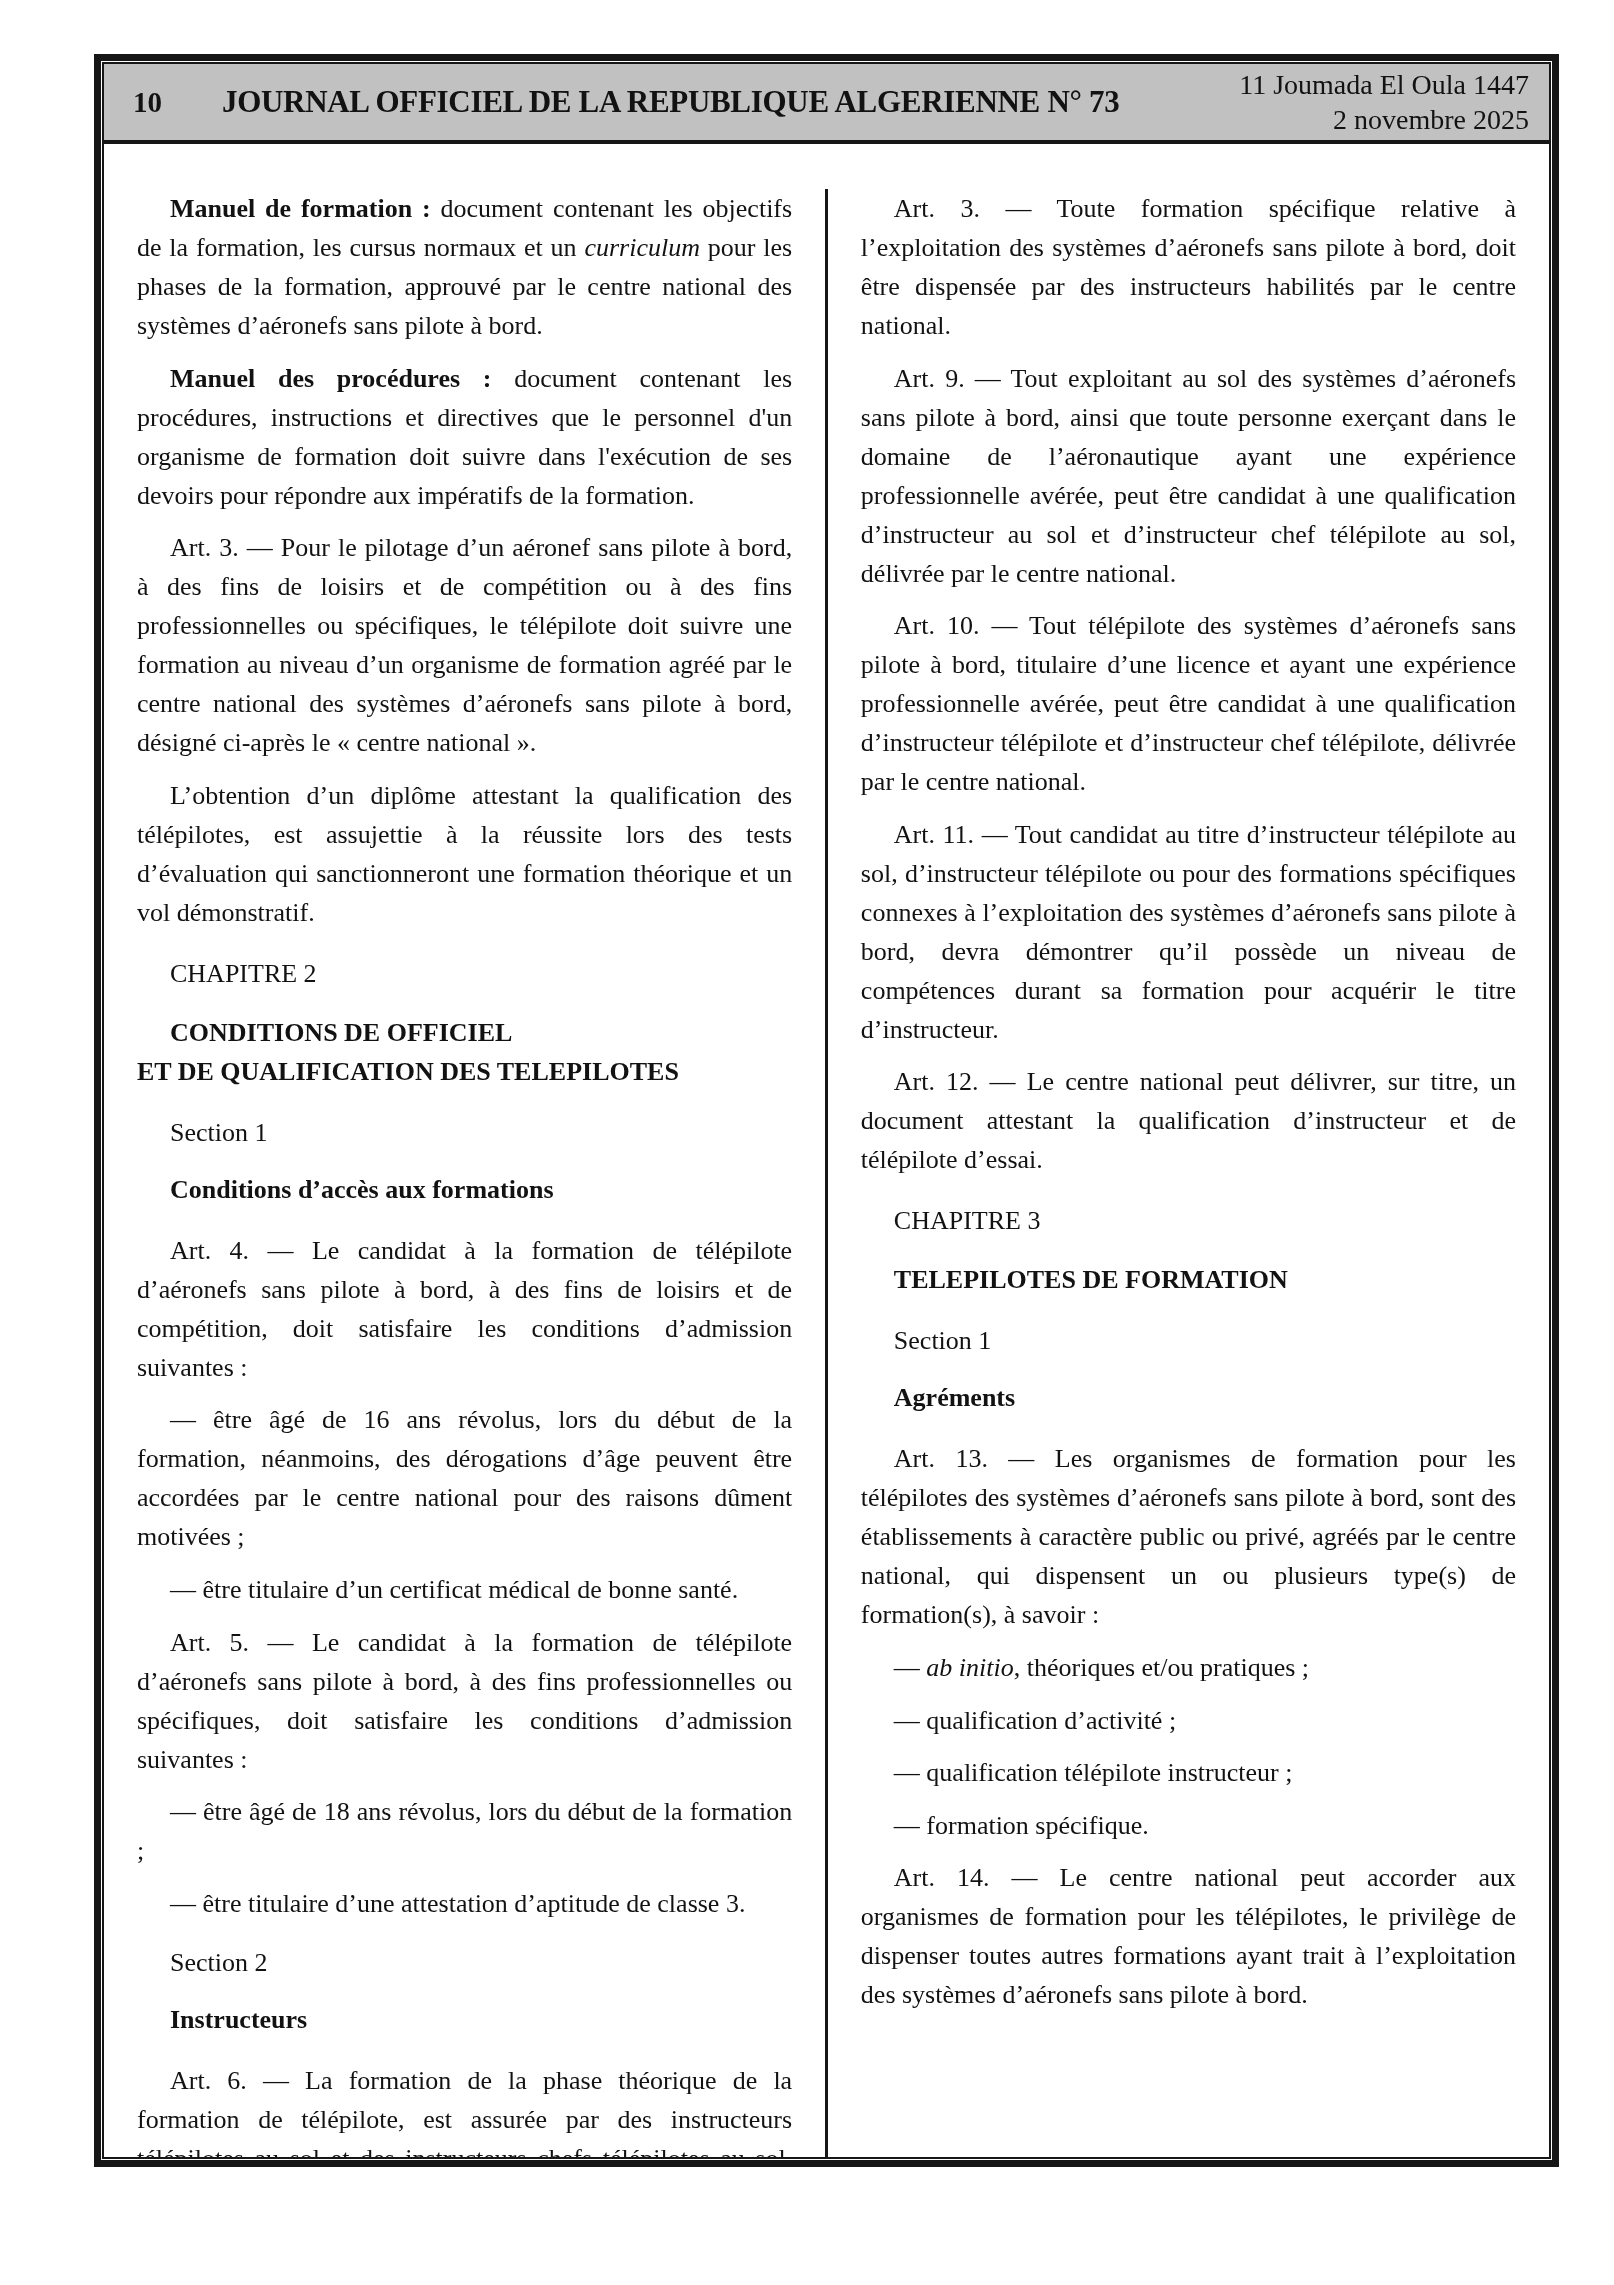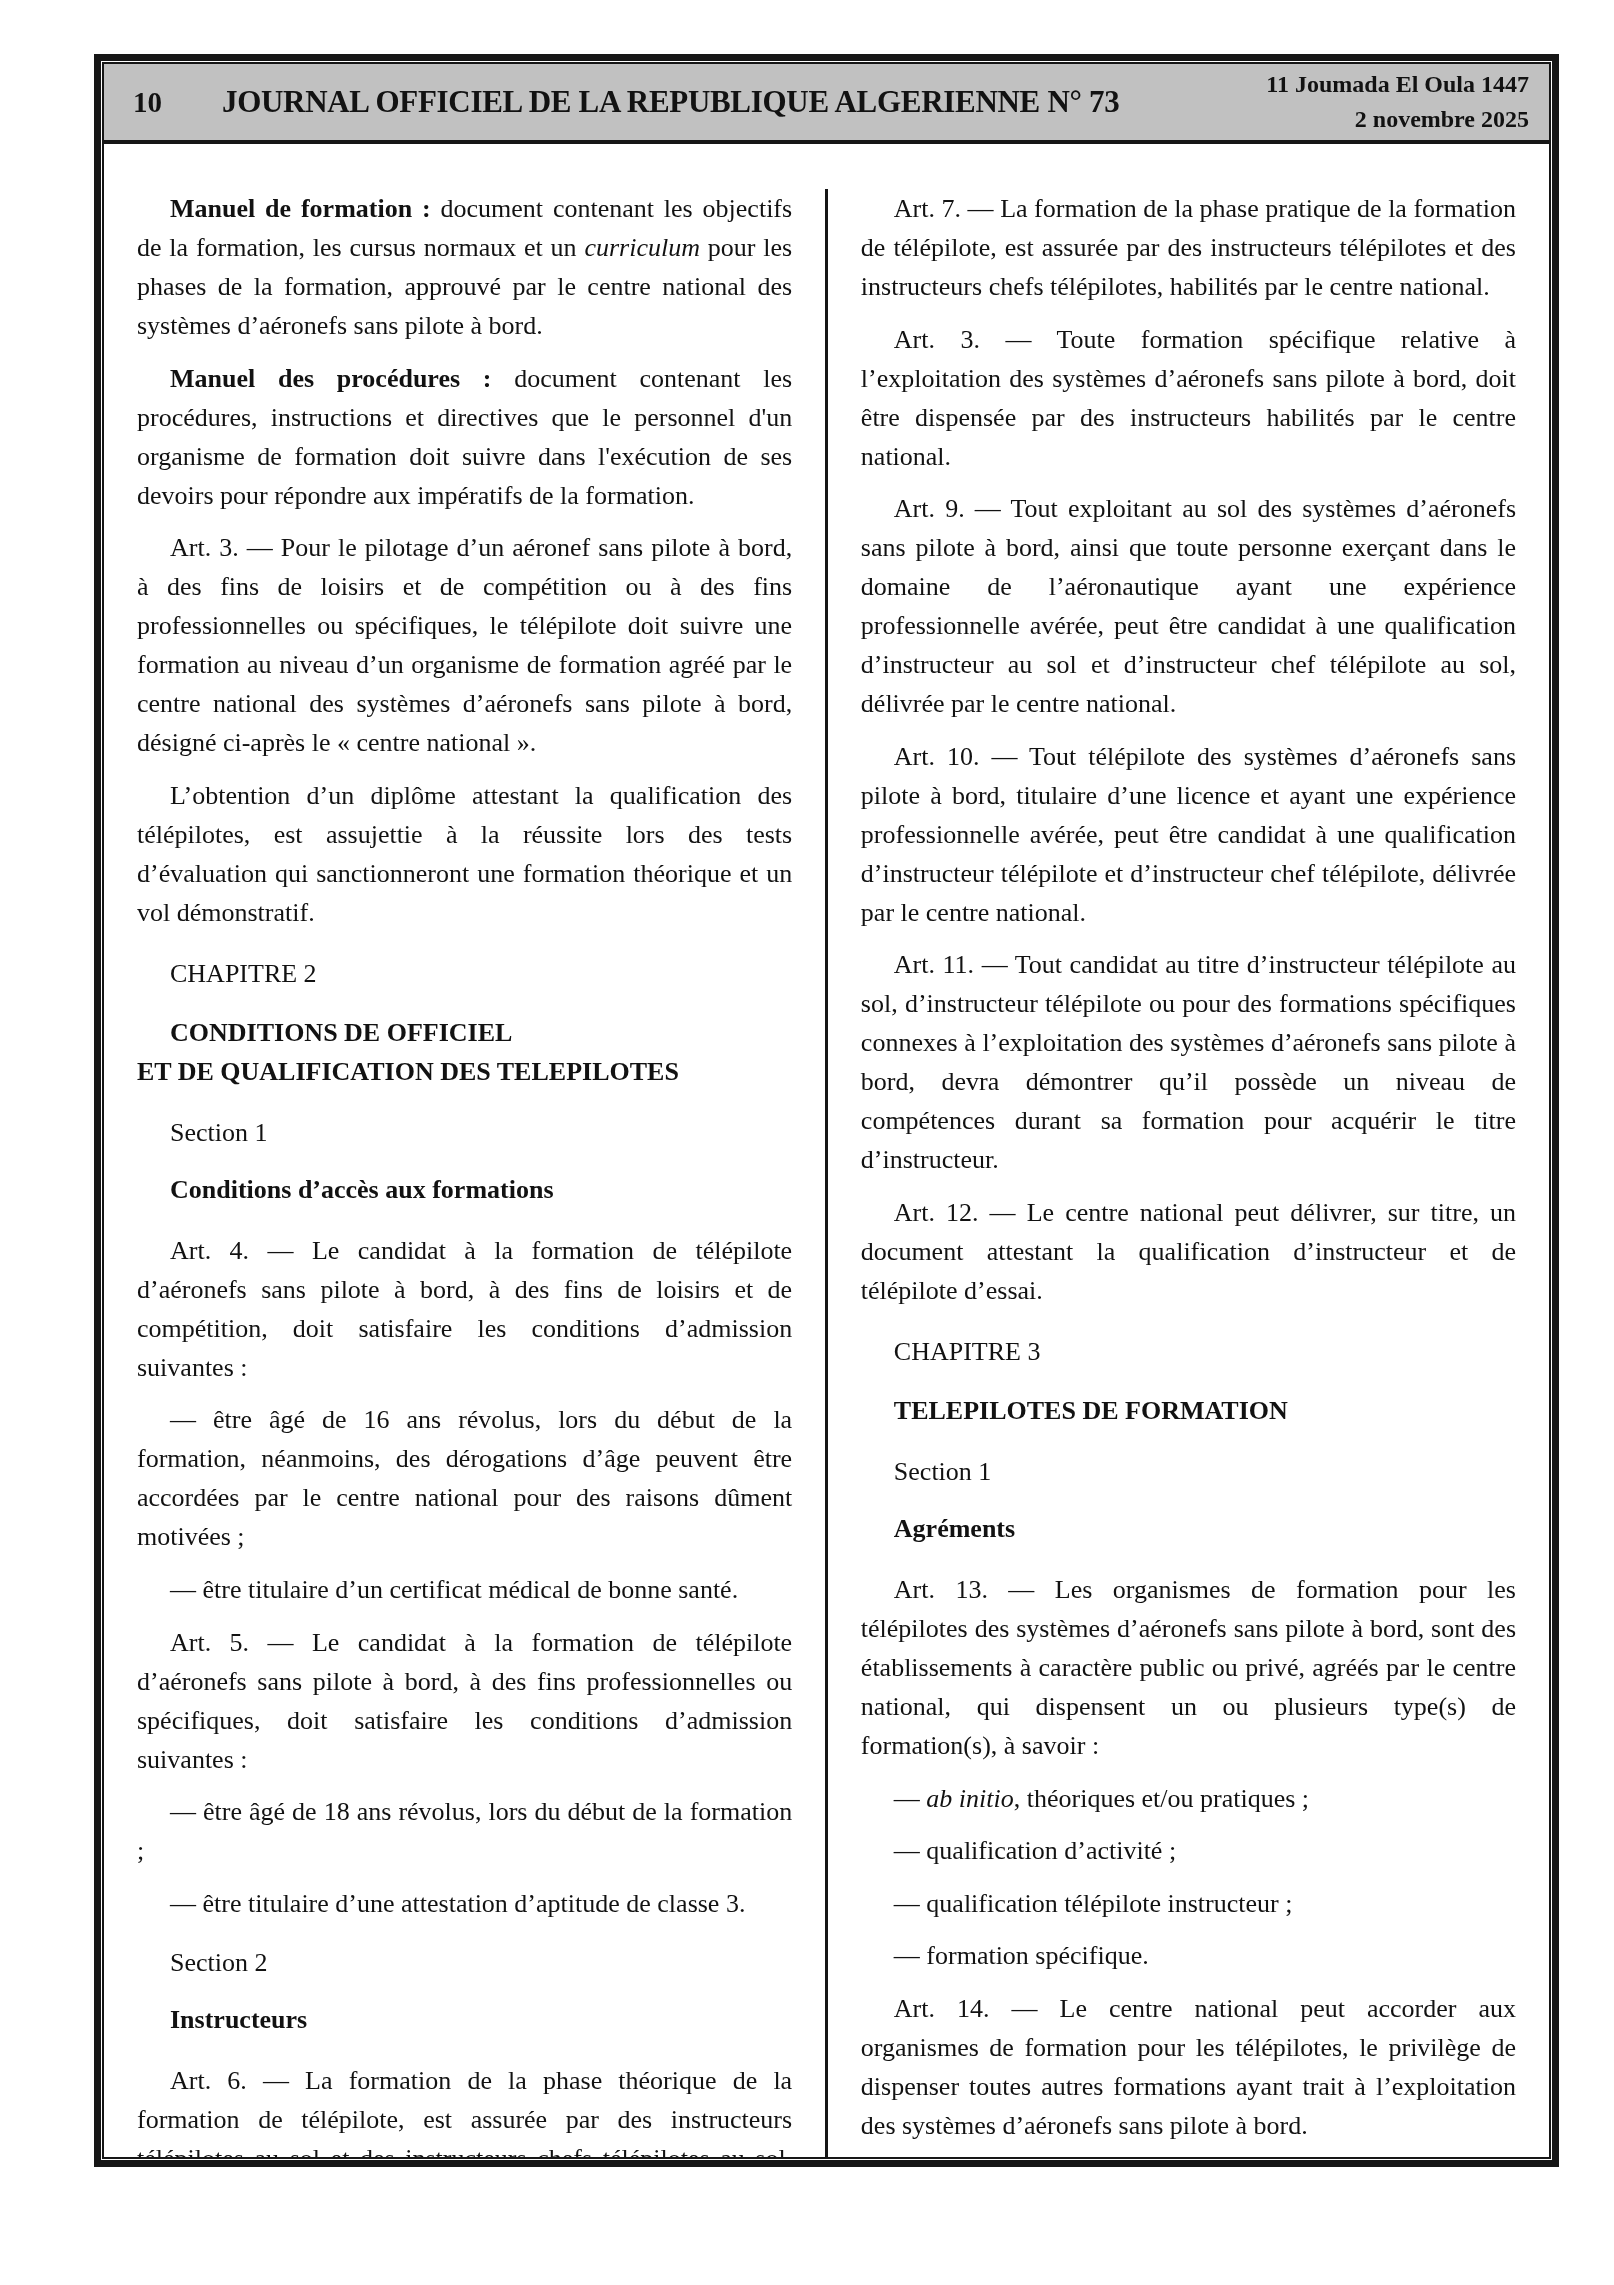--- a/index.html
+++ b/index.html
@@ -11,22 +11,22 @@
                 box-sizing:border-box; border:7.2px solid #161616; padding:1px; background:#ffffff; }
   .page-inner { width:100%; height:100%; box-sizing:border-box; border:2.7px solid #161616;
                 display:flex; flex-direction:column; overflow:hidden; }
 
   .masthead { flex:0 0 auto; height:76px; background:#c1c1c1;
               border-bottom:4.5px solid #161616; display:flex; align-items:center; }
   .page-number { width:118px; padding-left:29px; box-sizing:border-box;
                  font-weight:bold; font-size:29px; }
   .journal-title { flex:1; text-align:left; font-weight:bold; font-size:31px;
                    letter-spacing:-0.3px; white-space:nowrap; }
-  .masthead-dates { padding-right:20px; text-align:right; font-weight:bold;
-                    font-size:24px; line-height:35px; white-space:nowrap; }
+  .masthead-dates { padding-right:20px; text-align:right; font-weight:normal;
+                    font-size:28px; line-height:35px; white-space:nowrap; }
 
   .columns { flex:1 1 auto; display:flex; margin-top:45px; min-height:0;justify-content:center; }
   .col { flex:1 1 0; padding:0 33px; box-sizing:border-box; overflow:hidden; }
   .column-divider { flex:0 0 2.7px; background:#161616; }
 
   .col p { margin:0 0 13.6px 0; font-size:26px; line-height:39px;
            text-align:justify; text-indent:33px; }
   .lead-bold { font-weight:bold; }
   .it { font-style:italic; }
   .chap-label   { margin:22px 0 20px 0 !important; text-align:center; text-indent:0; }
@@ -77,21 +77,20 @@
 
         <p class="sect-label">Section 2</p>
         <p class="sect-title">Instructeurs</p>
 
         <p>Art. 6. — La formation de la phase théorique de la formation de télépilote, est assurée par des instructeurs télépilotes au sol et des instructeurs chefs télépilotes au sol, habilités par le centre national.</p>
       </div>
 
       <div class="column-divider"></div>
 
       <div class="col">
-        <p>Art. 7. — La formation de la phase pratique de la formation de télépilote, est assurée par des instructeurs télépilotes et des instructeurs chefs télépilotes, habilités par le centre national.</p>
         <p>Art. 3. — Toute formation spécifique relative à l’exploitation des systèmes d’aéronefs sans pilote à bord, doit être dispensée par des instructeurs habilités par le centre national.</p>
         <p>Art. 9. — Tout exploitant au sol des systèmes d’aéronefs sans pilote à bord, ainsi que toute personne exerçant dans le domaine de l’aéronautique ayant une expérience professionnelle avérée, peut être candidat à une qualification d’instructeur au sol et d’instructeur chef télépilote au sol, délivrée par le centre national.</p>
         <p>Art. 10. — Tout télépilote des systèmes d’aéronefs sans pilote à bord, titulaire d’une licence et ayant une expérience professionnelle avérée, peut être candidat à une qualification d’instructeur télépilote et d’instructeur chef télépilote, délivrée par le centre national.</p>
         <p>Art. 11. — Tout candidat au titre d’instructeur télépilote au sol, d’instructeur télépilote ou pour des formations spécifiques connexes à l’exploitation des systèmes d’aéronefs sans pilote à bord, devra démontrer qu’il possède un niveau de compétences durant sa formation pour acquérir le titre d’instructeur.</p>
         <p>Art. 12. — Le centre national peut délivrer, sur titre, un document attestant la qualification d’instructeur et de télépilote d’essai.</p>
 
         <p class="chap-label">CHAPITRE 3</p>
         <p class="chap-title">TELEPILOTES DE FORMATION</p>
 
         <p class="sect-label">Section 1</p>

